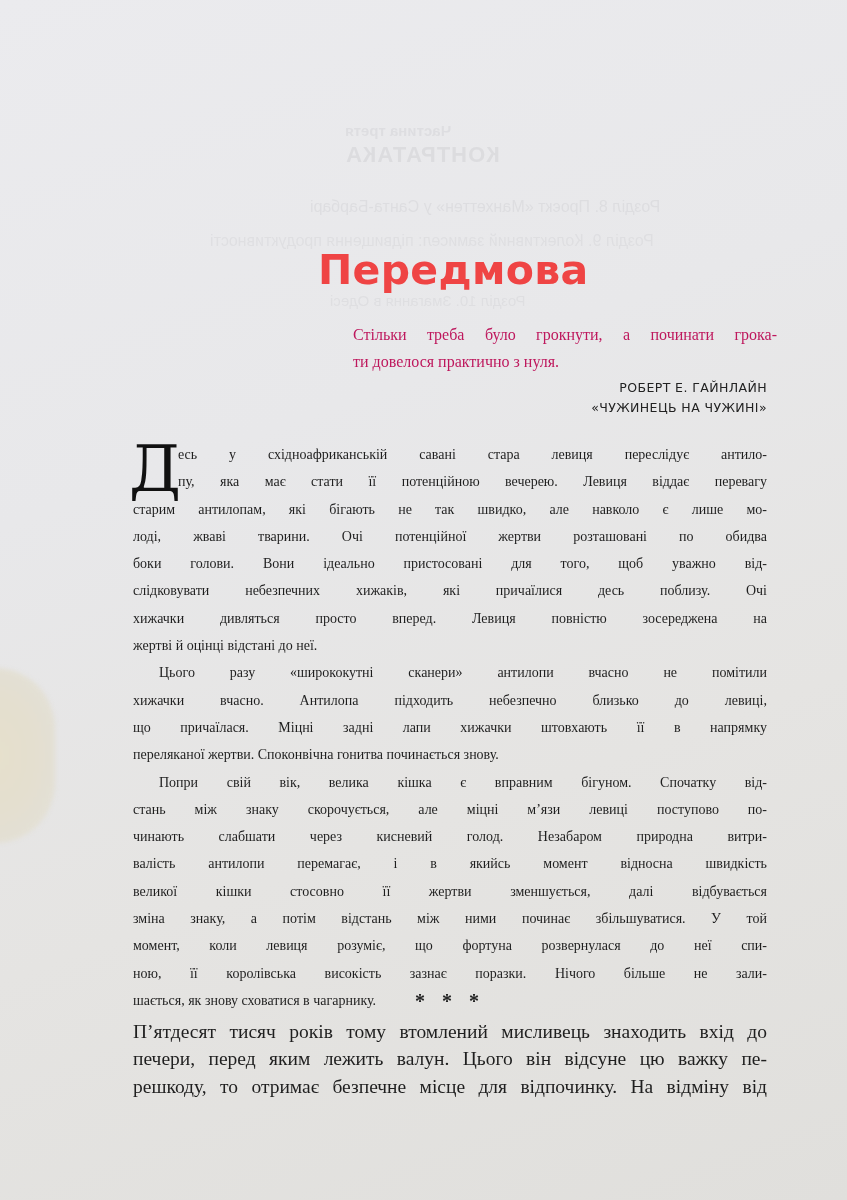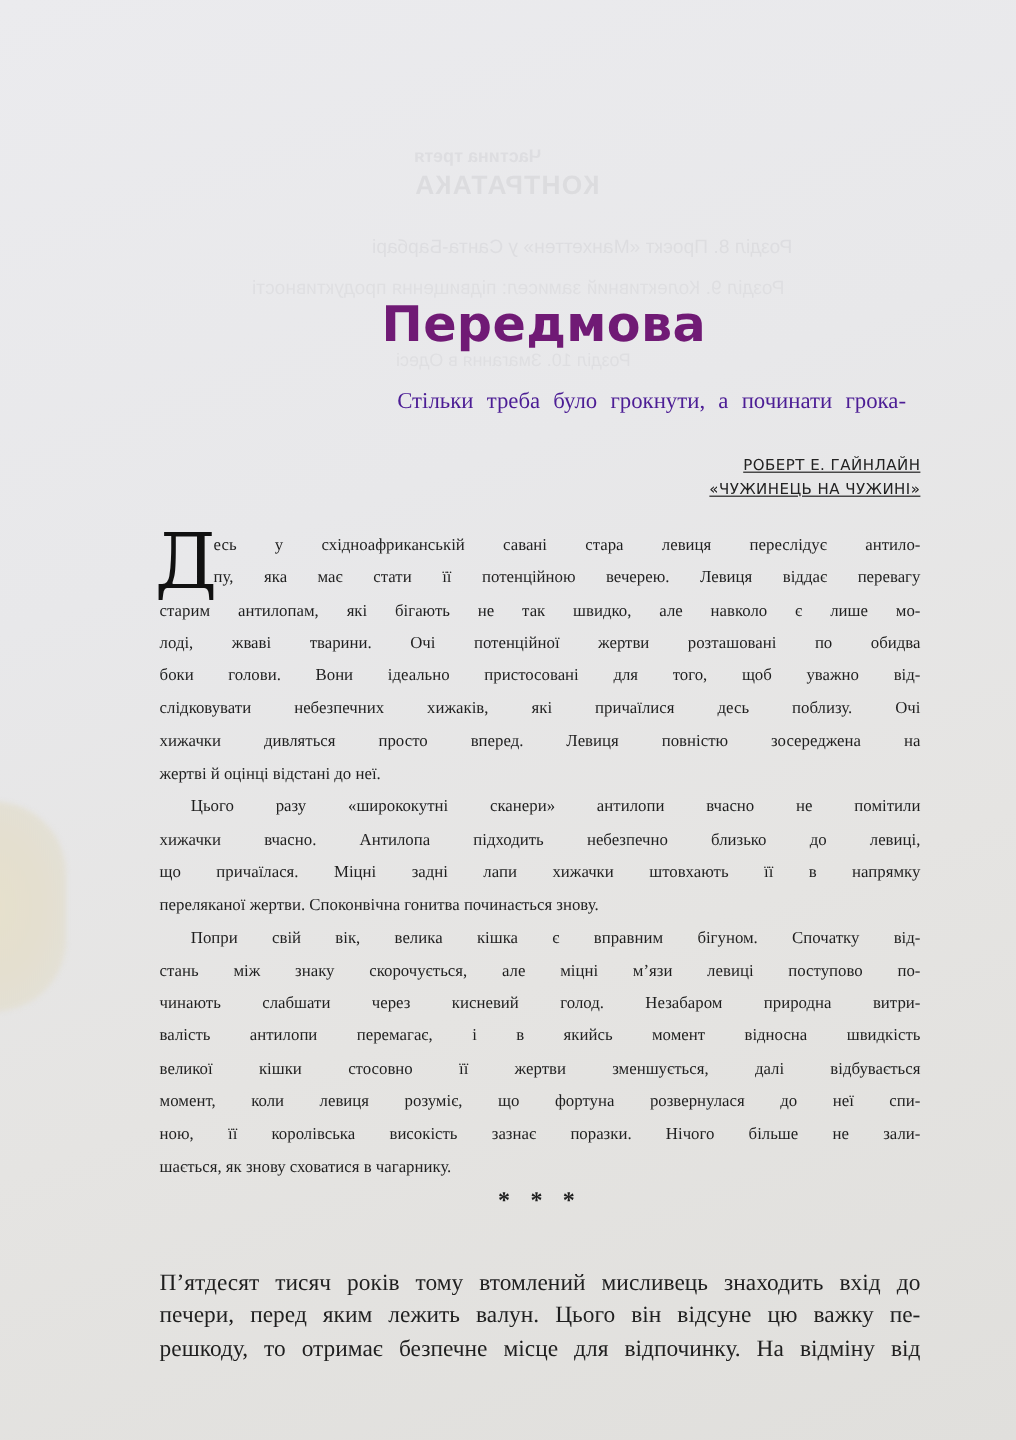--- a/index.html
+++ b/index.html
@@ -40,41 +40,40 @@
       position: absolute;
       left: 133px; top: 0;
       width: 634px;
     }
     .title {
       position: absolute;
       left: 185px; top: 246px;
       font-family: "DejaVu Sans", "Liberation Sans", sans-serif;
       font-weight: bold;
       font-size: 41px;
-      color: #701a75;
+      color: #ef4444;
       letter-spacing: 0.3px;
     }
     .epigraph {
       position: absolute;
-      left: 198px; top: 321px;
+      left: 220px; top: 321px;
       width: 424px;
-      font-size: 19px;
+      font-size: 16px;
       line-height: 27px;
-      color: #4c1d95;
+      color: #be185d;
     }
     .attribution {
       position: absolute;
       right: 0; top: 378px;
       text-align: right;
       font-family: "DejaVu Sans", "Liberation Sans", sans-serif;
       font-size: 12.5px;
       line-height: 20px;
       letter-spacing: 0.4px;
       color: #222;
-      text-decoration: underline;
     }
     .body {
       position: absolute;
       left: 0; top: 441px;
       width: 634px;
       font-size: 14px;
       line-height: 27.3px;
       text-align: justify;
       color: #1f1f1f;
     }
@@ -102,21 +101,21 @@
       left: 0; top: 990px;
       width: 634px;
       text-align: center;
       font-size: 20px;
       letter-spacing: 6px;
       color: #1f1f1f;
       font-weight: bold;
     }
     .body2 {
       position: absolute;
-      left: 0; top: 1056px;
+      left: 0; top: 1018px;
       width: 634px;
       font-size: 19.5px;
       line-height: 27.3px;
       color: #1f1f1f;
     }
   </style>
 </head>
 <body>
 
 <div class="bleed part">Частина третя</div>
@@ -125,20 +124,21 @@
 <div class="bleed l2">Розділ 9. Колективний замисел: підвищення продуктивності</div>
 <div class="bleed l3">Розділ 10. Змагання в Одесі</div>
 
 <div class="thumb"></div>
 
 <div class="page">
   <h1 class="title">Передмова</h1>
 
   <div class="epigraph">
     <span class="line">Стільки треба було грокнути, а починати грока-</span>
+    <span class="line last">ти довелося практично з нуля.</span>
   </div>
 
   <div class="attribution">
     <div>РОБЕРТ Е. ГАЙНЛАЙН</div>
     <div>«ЧУЖИНЕЦЬ НА ЧУЖИНІ»</div>
   </div>
 
   <div class="dropcap">Д</div>
 
   <div class="body">
@@ -157,20 +157,21 @@
       <span class="line">хижачки вчасно. Антилопа підходить небезпечно близько до левиці,</span>
       <span class="line">що причаїлася. Міцні задні лапи хижачки штовхають її в напрямку</span>
       <span class="line last">переляканої жертви. Споконвічна гонитва починається знову.</span>
     </p>
     <p>
       <span class="line indent">Попри свій вік, велика кішка є вправним бігуном. Спочатку від-</span>
       <span class="line">стань між знаку скорочується, але міцні м’язи левиці поступово по-</span>
       <span class="line">чинають слабшати через кисневий голод. Незабаром природна витри-</span>
       <span class="line">валість антилопи перемагає, і в якийсь момент відносна швидкість</span>
       <span class="line">великої кішки стосовно її жертви зменшується, далі відбувається</span>
+      <span class="line">зміна знаку, а потім відстань між ними починає збільшуватися. У той</span>
       <span class="line">момент, коли левиця розуміє, що фортуна розвернулася до неї спи-</span>
       <span class="line">ною, її королівська високість зазнає поразки. Нічого більше не зали-</span>
       <span class="line last">шається, як знову сховатися в чагарнику.</span>
     </p>
   </div>
 
   <div class="separator">* * *</div>
 
   <div class="body2">
     <span class="line">П’ятдесят тисяч років тому втомлений мисливець знаходить вхід до</span>

